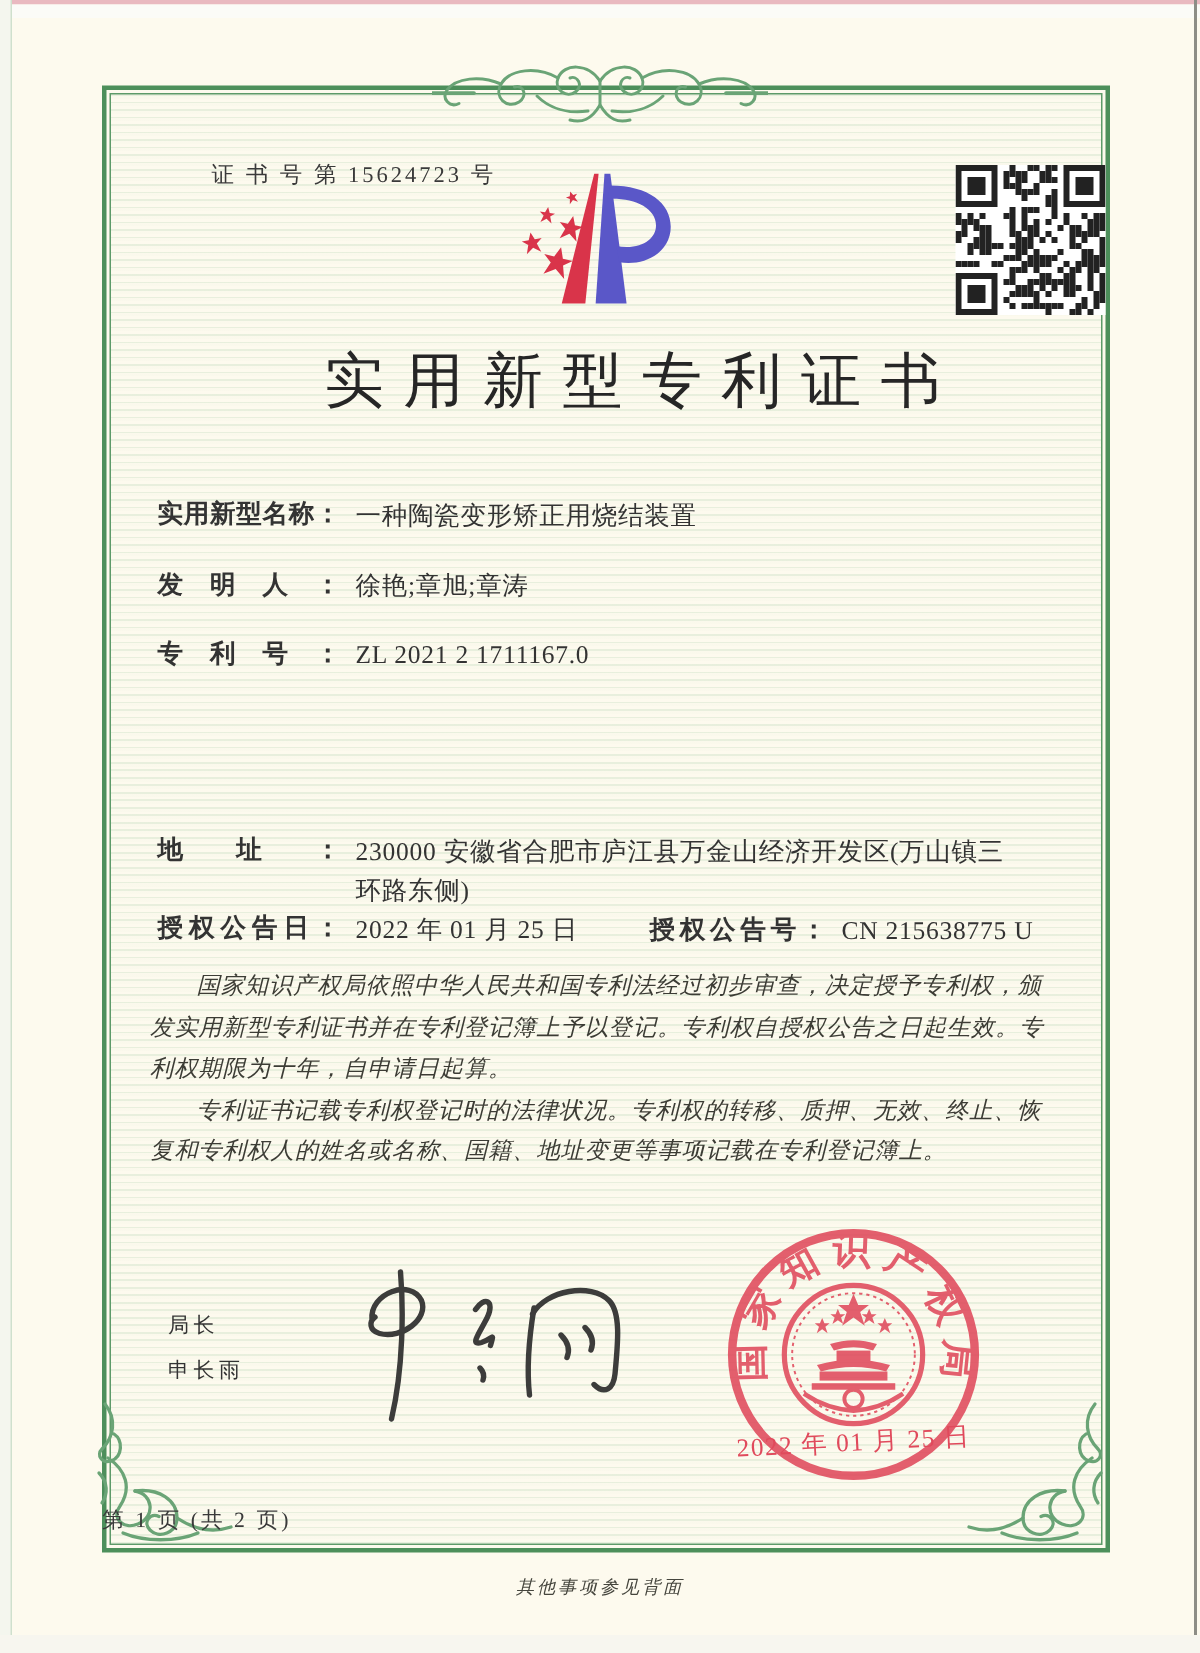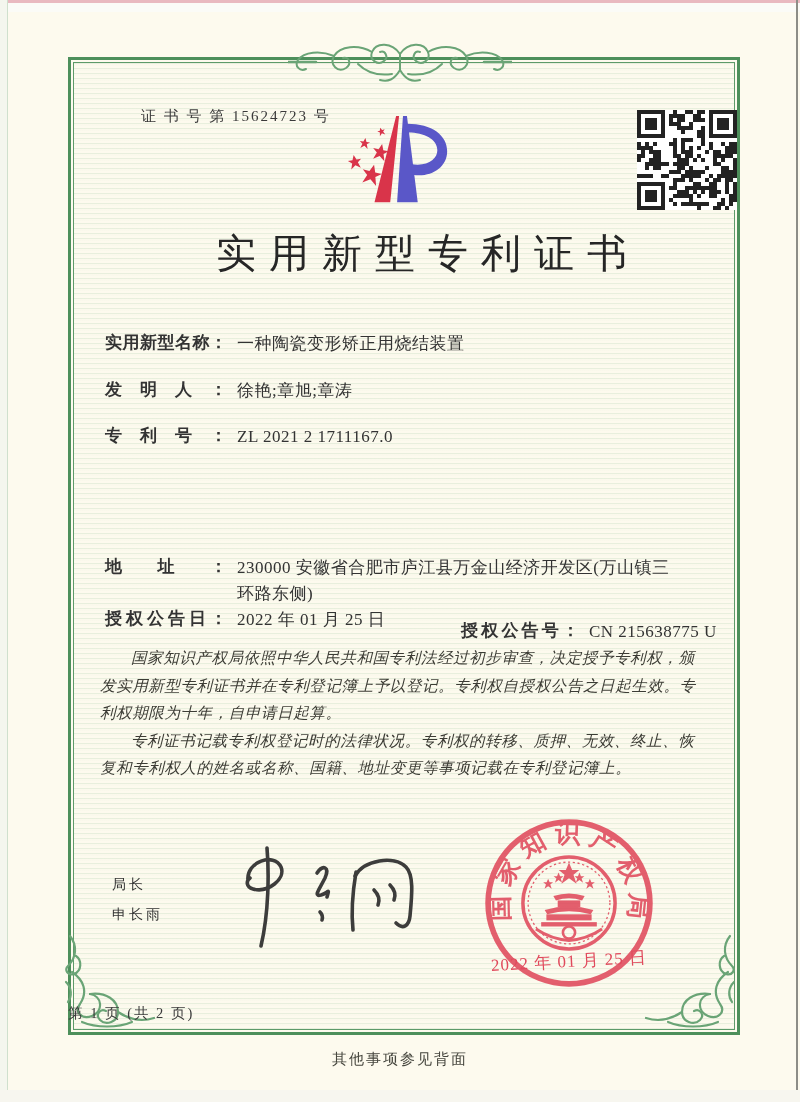--- a/index.html
+++ b/index.html
@@ -30,39 +30,39 @@
   .qr{position:absolute;left:637px;top:110px;width:100px;height:100px;background:#fff;}
 
   .title{position:absolute;left:68px;top:226px;width:672px;text-align:center;
          font-size:40px;letter-spacing:13px;color:#262626;font-weight:400;margin-left:24px;}
 
   .row{position:absolute;left:105px;right:66px;font-size:17px;color:#333;}
   .row .lbl{display:inline-block;width:122px;text-align:justify;text-align-last:justify;
             vertical-align:top;color:#333;font-weight:bold;}
   .row .val{display:inline-block;vertical-align:top;margin-left:10px;max-width:460px;
             white-space:pre-line;line-height:1.55;letter-spacing:0.5px;}
-  .row .field2{position:absolute;left:328px;top:12px;margin-left:28px;}
+  .row .field2{position:absolute;left:328px;top:1px;}
   .row .field2 .lbl{width:118px;}
 
   .paras{position:absolute;left:100px;top:644px;width:610px;
          font-style:italic;font-size:15.5px;line-height:1.78;color:#3c3c35;letter-spacing:0.6px;}
   .paras p{margin:0;text-indent:2em;}
 
   .signer{position:absolute;left:112px;top:870px;font-family:Liberation Mono, monospace;
           font-size:14px;color:#333;line-height:2.15;letter-spacing:3px;}
   .signature{position:absolute;left:222px;top:840px;width:215px;height:115px;}
 
   .seal{position:absolute;left:482px;top:816px;width:174px;height:174px;}
   .seal-date{position:absolute;left:478px;top:950px;width:182px;text-align:center;
              color:#e04a5c;font-size:17px;letter-spacing:1px;transform:rotate(-3deg);font-weight:400;}
 
   .footer-page{position:absolute;left:68px;top:1004px;width:672px;text-align:left;
                font-size:14.5px;color:#3a3a3a;letter-spacing:2px;}
   .back-note{position:absolute;left:0;top:1050px;width:800px;text-align:center;
-             font-size:15px;color:#45453d;letter-spacing:2px;}
+             font-style:italic;font-size:12px;color:#45453d;letter-spacing:2px;}
 </style>
 </head>
 <body>
 
 <div class="page">
 
   <div class="scan-top"></div>
   <div class="scan-top2"></div>
   <div class="scan-left"></div>
   <div class="scan-right"></div>

